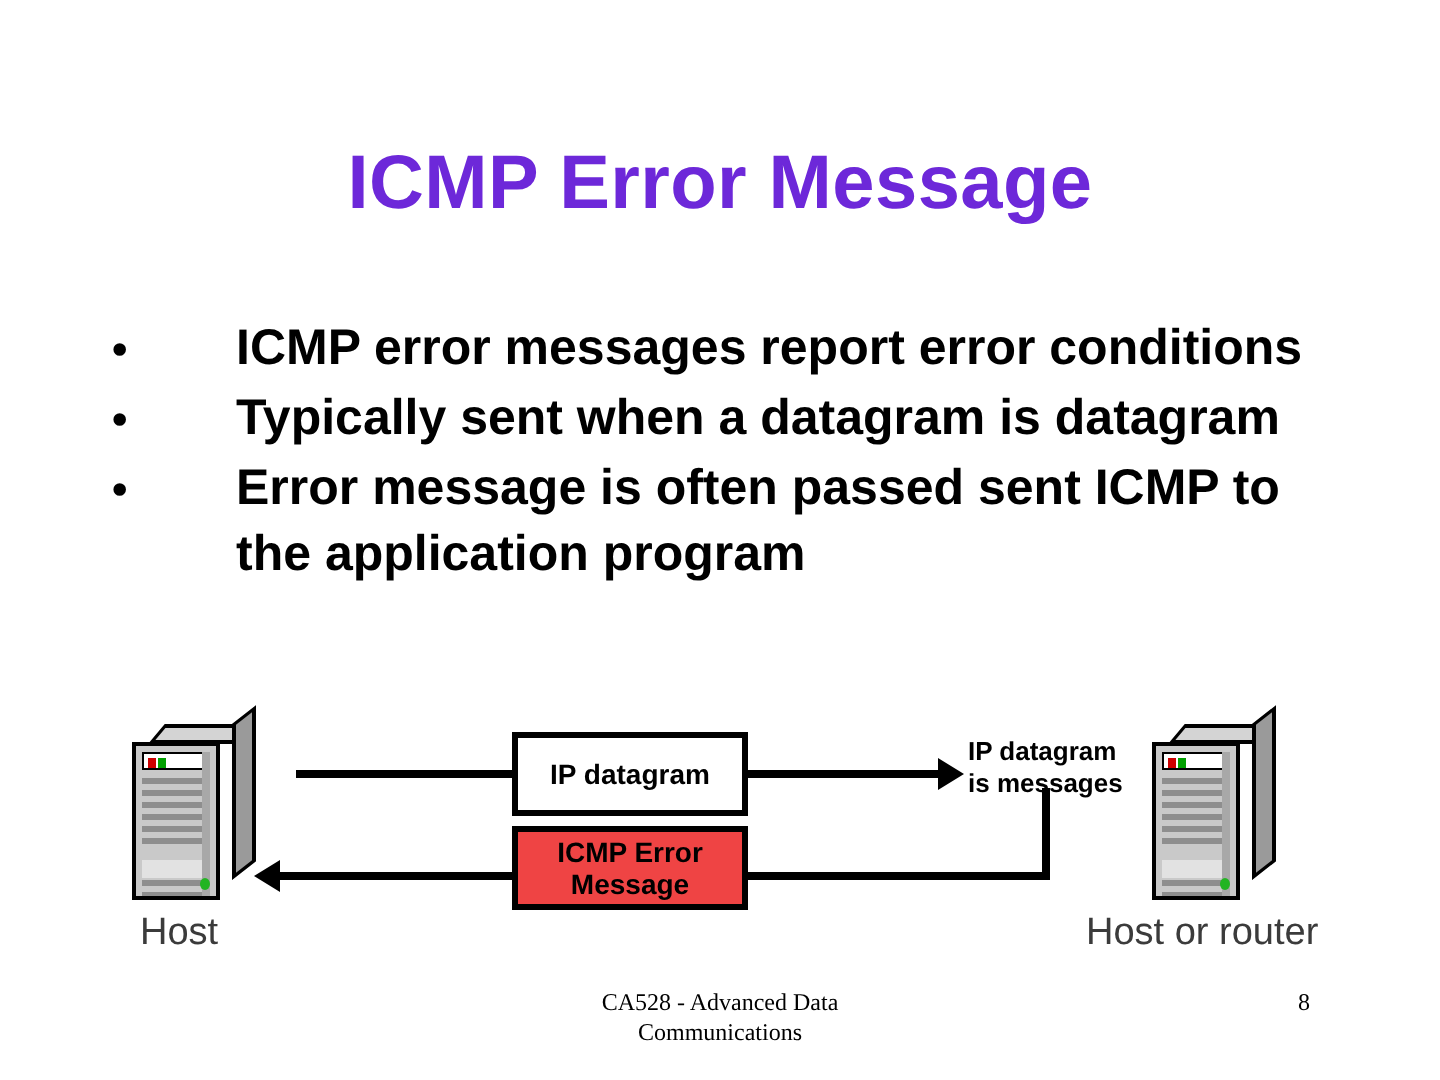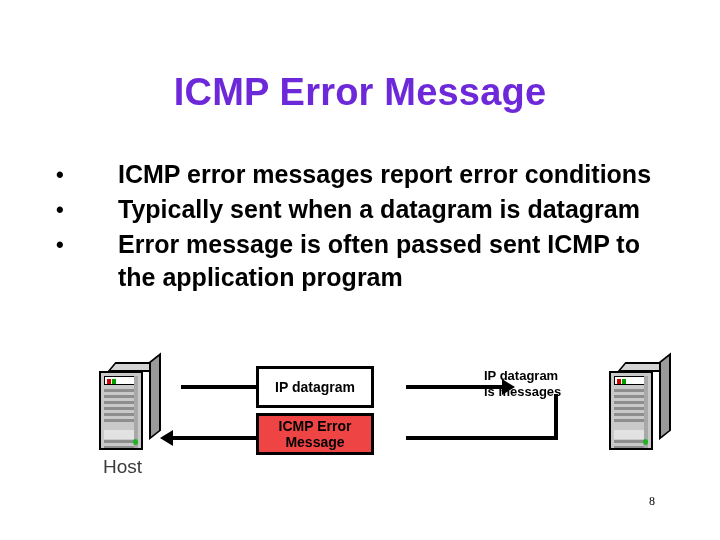--- a/index.html
+++ b/index.html
@@ -68,21 +68,20 @@
     margin-left: 44px;
   }
 
   
   #diagram {
     position: absolute;
     left: 0;
     top: 352px;
     width: 668px;
     height: 130px;
-    margin-left: 33px;
   }
 
   
   .tower {
     position: absolute;
     width: 62px;
     height: 88px;
   }
   .tower-top {
     position: absolute;
@@ -337,20 +336,21 @@
         </div>
         <div class="tower-bay"></div>
         <div class="tower-slots2">
           <div class="slot"></div>
             <div class="slot"></div>
         </div>
         <div class="tower-rail"></div>
         <div class="power-dot"></div>
       </div>
     </div>
+    <div class="tower-label" style="left:543px; top:104px;">Host or router</div>
 
     <div class="hline" style="left:148px; top:33px; width:110px;"></div>
 
     <div class="hline" style="left:373px; top:33px; width:98px;"></div>
     <div class="arrow-right" style="left:469px; top:27px;"></div>
 
     <div class="vline" style="left:521px; top:42px; height:46px;"></div>
     <div class="hline" style="left:373px; top:84px; width:152px;"></div>
 
     <div class="hline" style="left:140px; top:84px; width:118px;"></div>
@@ -365,16 +365,20 @@
       <span>ICMP Error</span><br>
       <span>Message</span>
     </span>
   </div>
 
   <div id="text-discarded">
     <span>IP datagram</span><br>
     <span>is messages</span>
   </div>
 
+  <div id="footer-text">
+    <span>CA528 - Advanced Data</span><br>
+    <span>Communications</span>
+  </div>
 
   <div id="footer-page">8</div>
 
 </div>
 
 </body></html>

